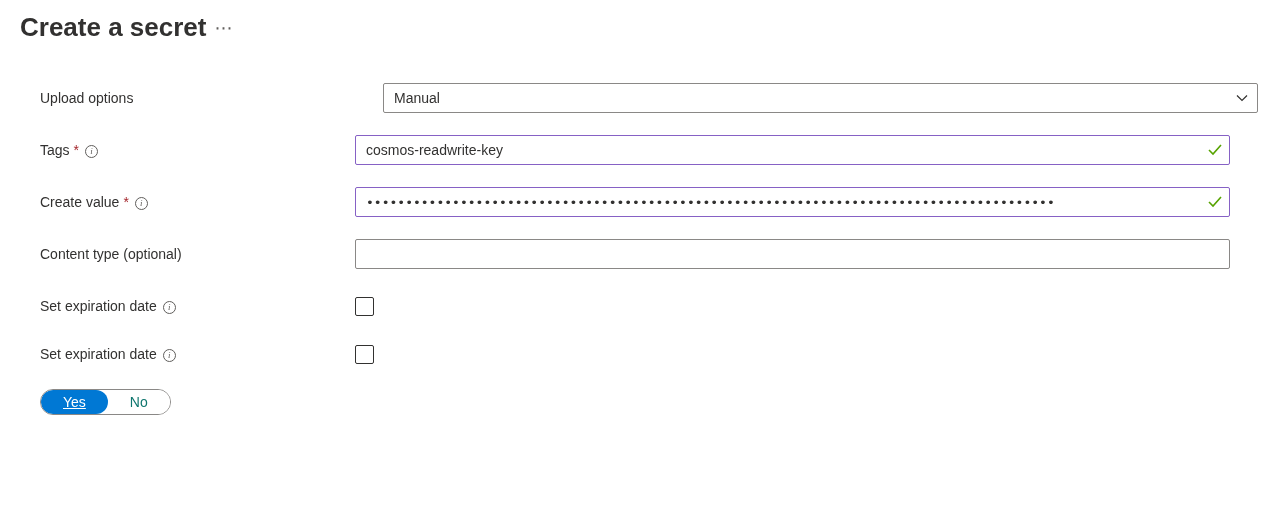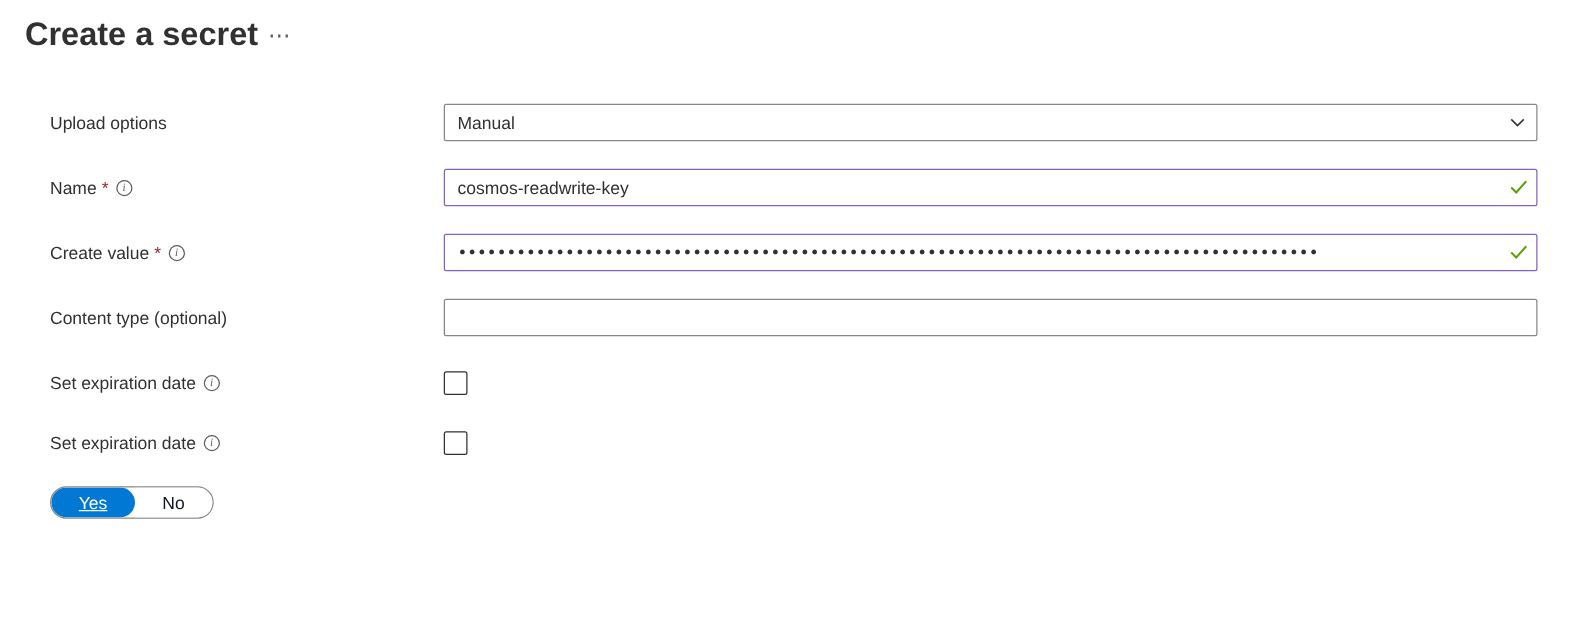--- a/index.html
+++ b/index.html
@@ -41,21 +41,21 @@
       margin-bottom: 22px;
       min-height: 30px;
     }
     .form-row.checkbox-row {
       margin-bottom: 18px;
     }
     .label-col {
       width: 315px;
       flex-shrink: 0;
       display: flex;
-      align-items: center;
+      align-items: flex-end;
       gap: 6px;
       font-size: 14px;
       color: #323130;
     }
     .required-star {
       color: #a4262c;
       font-size: 14px;
       margin-left: -2px;
     }
     .info-icon {
@@ -74,20 +74,21 @@
       cursor: pointer;
     }
     .input-col {
       flex: 1;
       max-width: 890px;
       position: relative;
     }
     .select-wrap {
       position: relative;
       width: 100%;
+      margin-left: 28px;
     }
     .select-input {
       width: 100%;
       height: 30px;
       border: 1px solid #8a8886;
       border-radius: 2px;
       padding: 0 30px 0 10px;
       font-size: 14px;
       background: #ffffff;
       color: #323130;
@@ -143,21 +144,21 @@
       border-radius: 30px;
       overflow: hidden;
       height: 26px;
     }
     .toggle-btn {
       border: none;
       background: #ffffff;
       padding: 0 22px;
       font-size: 14px;
       cursor: pointer;
-      color: #0f172a;
+      color: #0f766e;
       font-family: inherit;
       height: 100%;
       display: flex;
       align-items: center;
     }
     .toggle-btn.active {
       background: #0078d4;
       color: #ffffff;
       border-radius: 30px;
       text-decoration: underline;
@@ -190,21 +191,21 @@
         </div>
         <svg class="chevron-down" viewBox="0 0 12 12">
           <path d="M1 3.5 L6 8.5 L11 3.5" stroke="#323130" stroke-width="1.2" fill="none"></path>
         </svg>
       </div>
     </div>
   </div>
 
   <div class="form-row">
     <div class="label-col">
-      <span>Name</span>
+      <span>Tags</span>
       <span class="required-star">*</span>
       <span class="info-icon">i</span>
     </div>
     <div class="input-col">
       <input type="text" class="text-input validated" value="cosmos-readwrite-key" style="">
       <svg class="check-icon" width="14" height="14" viewBox="0 0 14 14">
         <path d="M1 7 L5 11 L13 2" stroke="#57a300" stroke-width="1.6" fill="none"></path>
       </svg>
     </div>
   </div>

